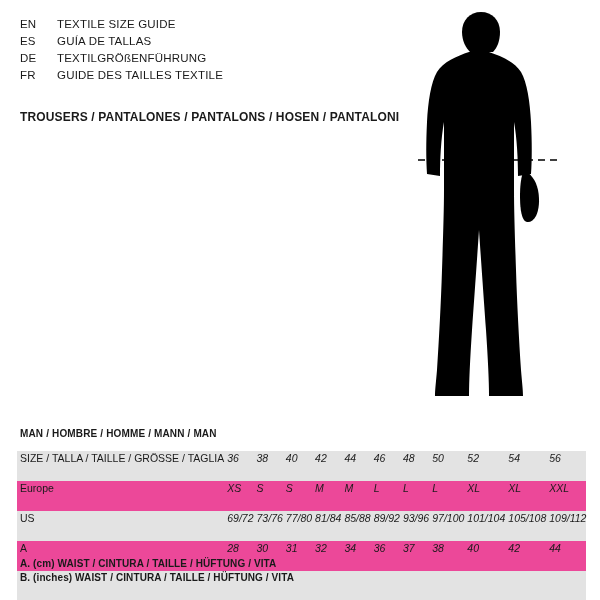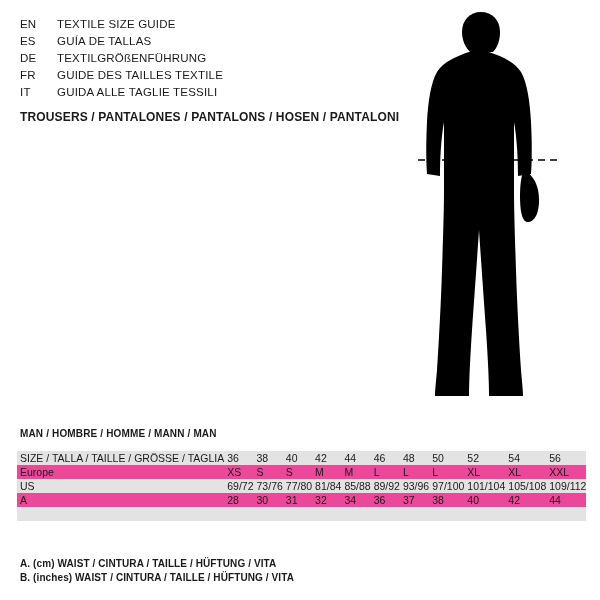--- a/index.html
+++ b/index.html
@@ -83,38 +83,39 @@
   }
   table.size-table {
     position: absolute;
     left: 17px;
     top: 451px;
     width: 566px;
     border-collapse: collapse;
     font-size: 10.5px;
   }
   table.size-table td {
-    padding: 0 0 0 3px;
+    padding: 0 0 16px 3px;
     height: 14px;
     line-height: 14px;
     white-space: nowrap;
     vertical-align: middle;
   }
   table.size-table tr.shaded td {
     background: #e3e3e3;
   }
   table.size-table tr.plain td {
     background: #ec4899;
   }
   td.label-col {
     width: 88px;
   }
   td.val {
     width: 43px;
     text-align: left;
+    font-style: italic;
   }
 
   .footnotes {
     position: absolute;
     left: 20px;
     top: 557px;
     font-size: 10px;
     line-height: 14px;
     font-weight: bold;
     letter-spacing: 0.1px;
@@ -134,24 +135,20 @@
       <div class="lang-code">ES</div>
       <div class="lang-text">GUÍA DE TALLAS</div>
     </div>
     <div class="lang-row">
       <div class="lang-code">DE</div>
       <div class="lang-text">TEXTILGRÖßENFÜHRUNG</div>
     </div>
     <div class="lang-row">
       <div class="lang-code">FR</div>
       <div class="lang-text">GUIDE DES TAILLES TEXTILE</div>
-    </div>
-    <div class="lang-row">
-      <div class="lang-code">IT</div>
-      <div class="lang-text">GUIDA ALLE TAGLIE TESSILI</div>
     </div>
   </div>
 
   <div class="section-title">TROUSERS / PANTALONES / PANTALONS / HOSEN / PANTALONI</div>
 
   <div class="figure-wrap">
     <svg width="200" height="400" viewBox="0 0 200 400">
 
       <path fill="#000000" d="
         M62,22

